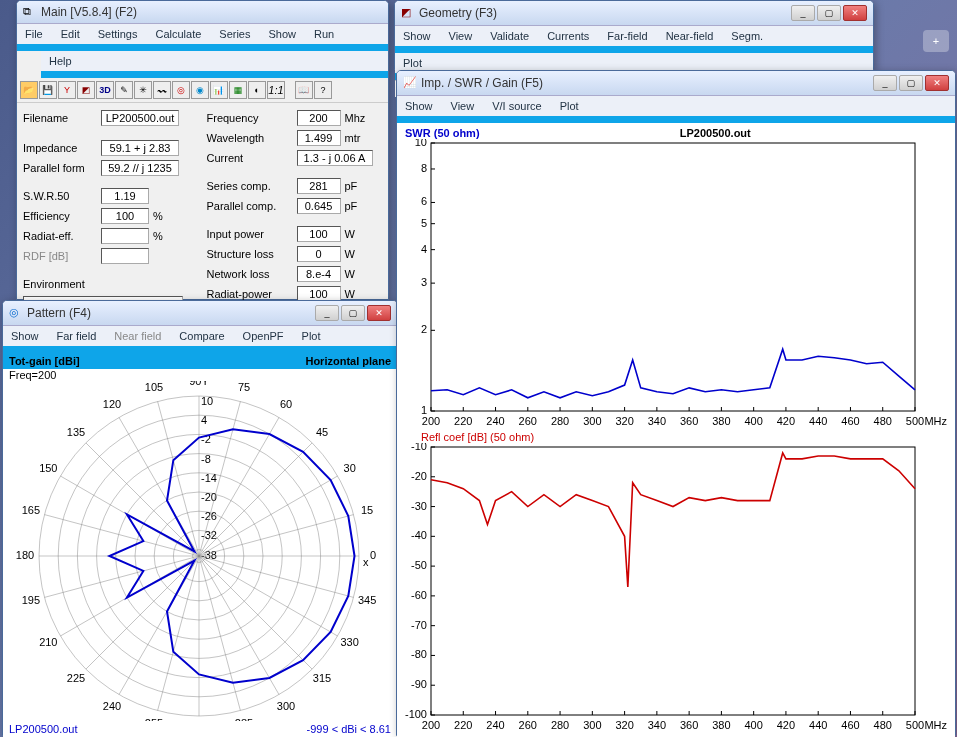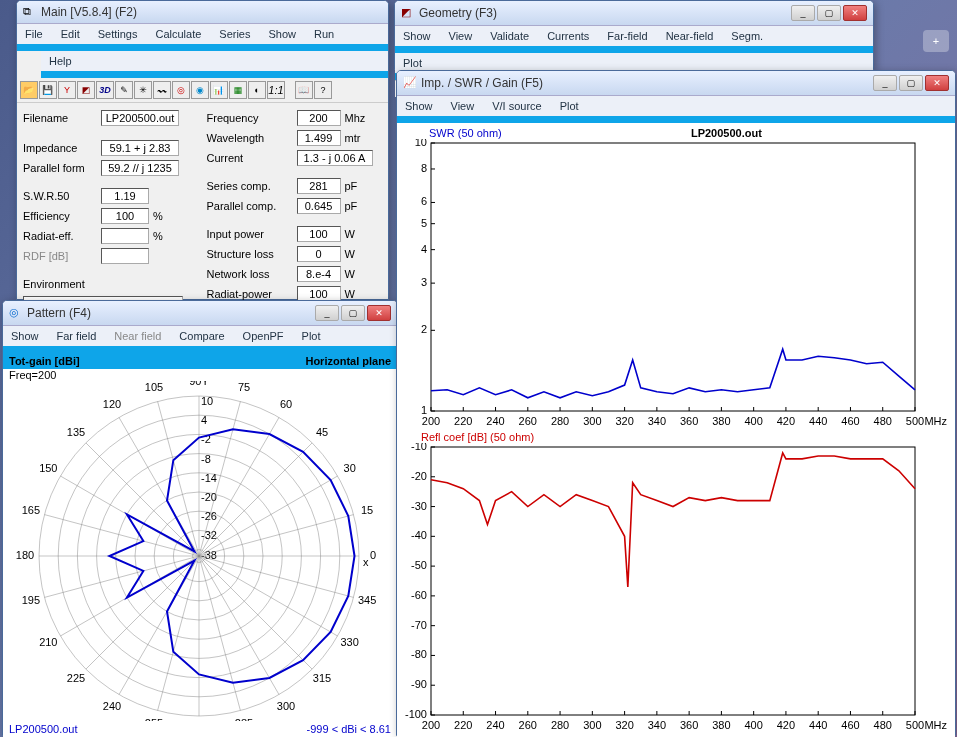--- a/index.html
+++ b/index.html
@@ -50,21 +50,21 @@
     <span>Run</span>
   </div>
   <div class="menubar" style="border-top:none;margin-left:24px;">
     <span>Help</span>
   </div>
   <div class="toolbar">
     <div class="toolbtn" style="background:#ffcc66;">📂</div>
     <div class="toolbtn">💾</div>
     <div class="toolbtn" style="color:#c00;">Y</div>
     <div class="toolbtn" style="color:#800;">◩</div>
-    <div class="toolbtn" style="color:#008;font-weight:bold;font-style:italic;">3D</div>
+    <div class="toolbtn" style="color:#008;font-weight:bold;">3D</div>
     <div class="toolbtn">✎</div>
     <div class="toolbtn">✳</div>
     <div class="toolbtn">〰</div>
     <div class="toolbtn" style="color:#c00;">◎</div>
     <div class="toolbtn" style="color:#08c;">◉</div>
     <div class="toolbtn">📊</div>
     <div class="toolbtn" style="color:#070;">▦</div>
     <div class="toolbtn">◐</div>
     <div class="toolbtn">
         <i>1:1</i>
@@ -319,21 +319,21 @@
     </div>
   </div>
   <div class="menubar">
     <span>Show</span>
     <span>View</span>
     <span>V/I source</span>
     <span>Plot</span>
   </div>
   <div style="background:#fff; height:624px; padding:4px;">
     <div style="display:flex;">
-      <span class="blue" style="margin-left:28px;">SWR (50 ohm)</span>
+      <span class="blue" style="margin-left:4px;font-weight:bold;">SWR (50 ohm)</span>
       <b style="margin:0 auto;">LP200500.out</b>
     </div>
     <svg id="swr-svg" width="550" height="292">
         <rect x="30" y="4" width="484" height="268" fill="none" stroke="#000"></rect>
         <line x1="30" y1="272" x2="30" y2="268" stroke="#000"></line>
         <text x="30" y="286" text-anchor="middle" font-size="10">200</text>
         <line x1="62.266666666666666" y1="272" x2="62.266666666666666" y2="268" stroke="#000"></line>
         <text x="62.266666666666666" y="286" text-anchor="middle" font-size="10">220</text>
         <line x1="94.53333333333333" y1="272" x2="94.53333333333333" y2="268" stroke="#000"></line>
         <text x="94.53333333333333" y="286" text-anchor="middle" font-size="10">240</text>

